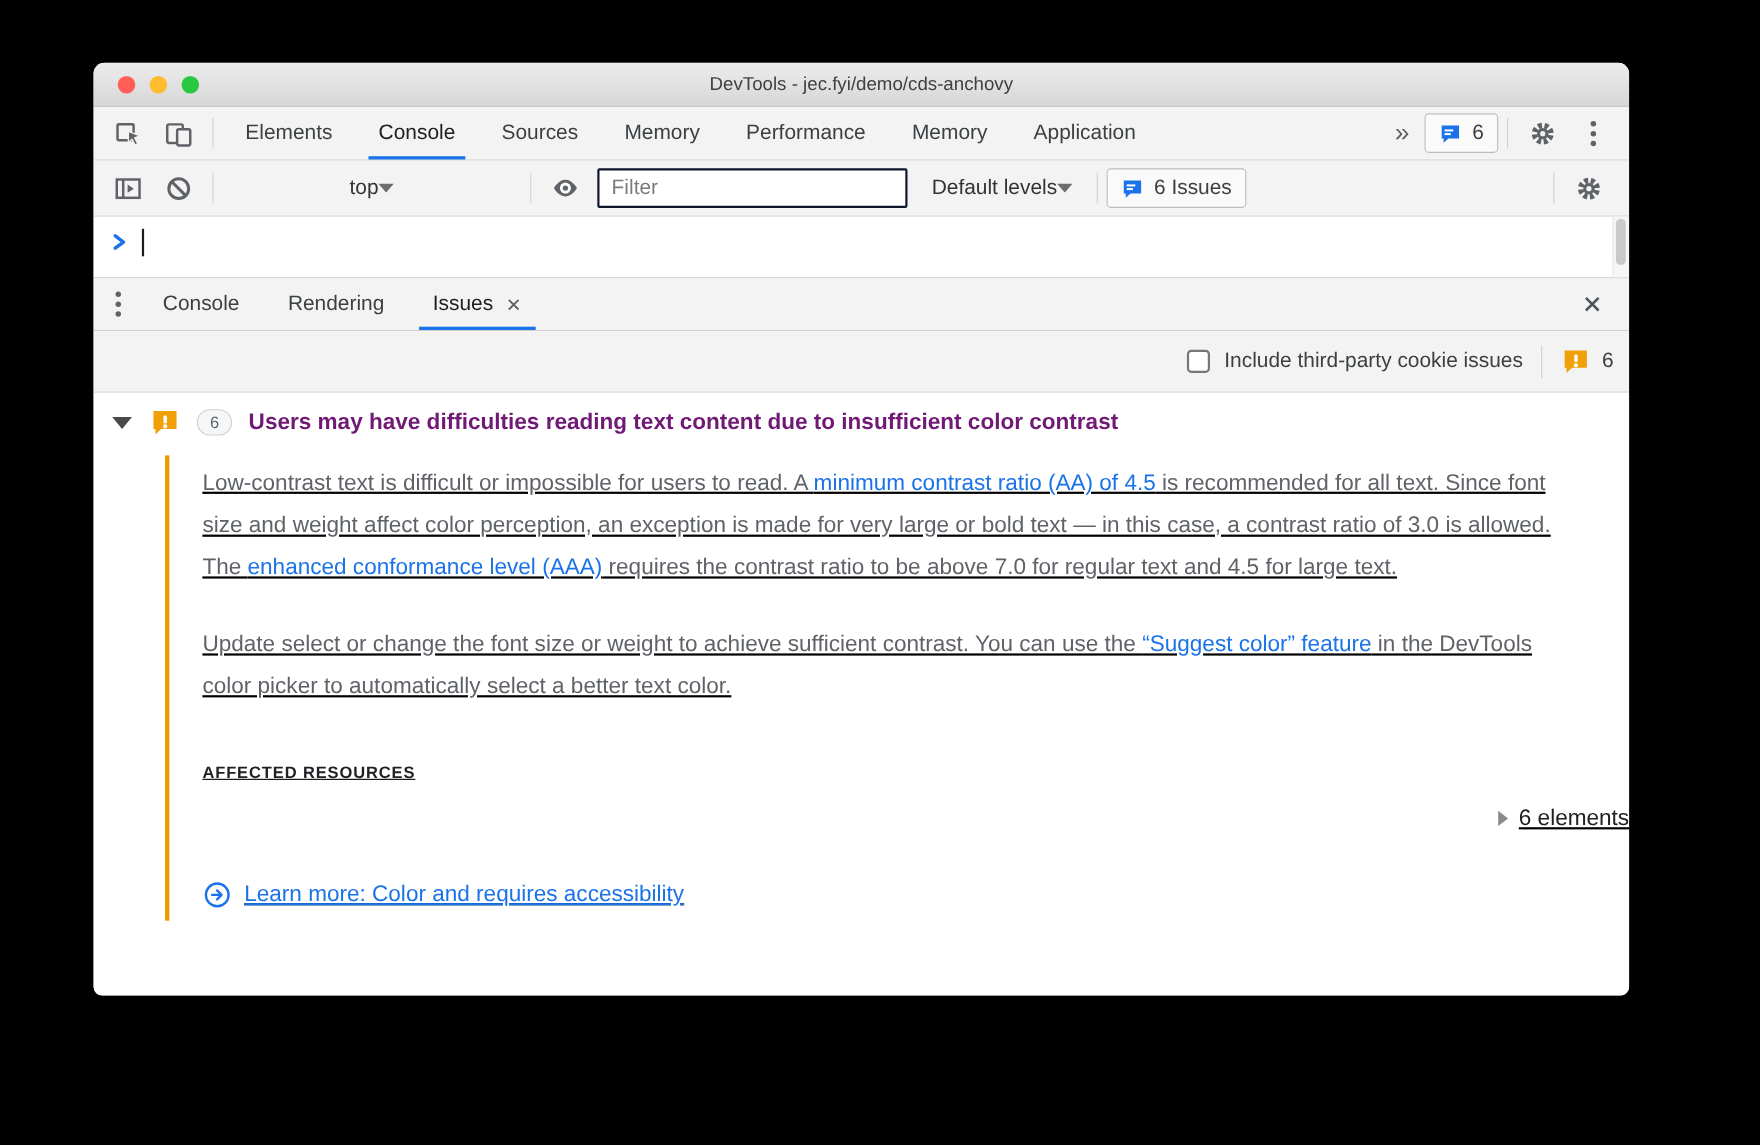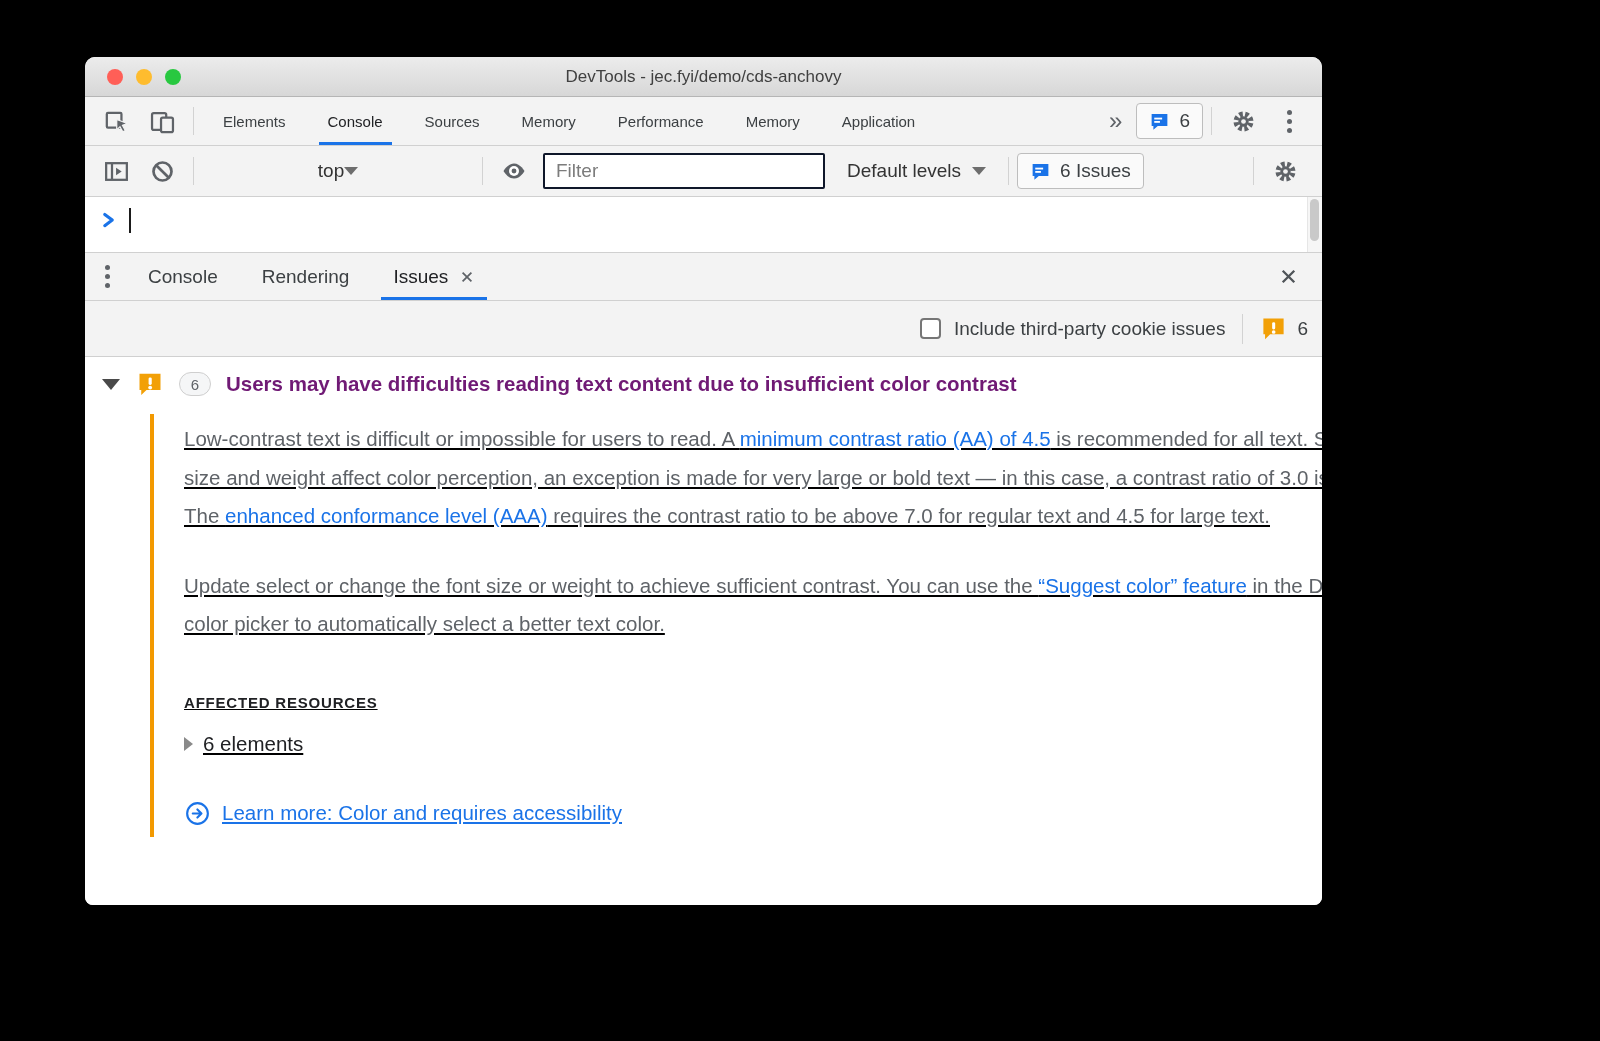--- a/index.html
+++ b/index.html
@@ -2,21 +2,21 @@
 <html><head>
 <meta charset="utf-8">
 <style>
   html,body{margin:0;padding:0;}
   body{
     width:1600px;height:1041px;background:#000;position:relative;overflow:hidden;
     font-family:"Liberation Sans","DejaVu Sans",sans-serif;
     -webkit-font-smoothing:antialiased;
   }
   .window{
-    position:absolute;left:85px;top:57px;width:1237px;height:848px;
+    position:absolute;left:85px;top:57px;width:1396px;height:848px;
     border-radius:10px 10px 8px 8px;overflow:hidden;background:#fff;
     box-shadow:0 18px 60px rgba(0,0,0,.65);
     display:flex;flex-direction:column;
   }
   
   .titlebar{
     flex:0 0 40px;box-sizing:border-box;
     background:linear-gradient(#ececec,#d7d7d7);
     border-bottom:1px solid #b5b5b5;
     display:flex;align-items:center;position:relative;
@@ -37,21 +37,21 @@
   }
   .main-toolbar{flex:0 0 49px;padding:0 10px 0 8px;}
   .console-toolbar{flex:0 0 51px;padding:0 14px 0 8px;}
   .icon-btn{
     background:none;border:none;padding:0;margin:0 5px;width:36px;height:36px;
     display:flex;align-items:center;justify-content:center;cursor:pointer;
   }
   .vdiv{width:1px;height:28px;background:#d2d2d2;margin:0 8px;flex:0 0 auto;}
   .main-tab{
     position:relative;height:100%;display:flex;align-items:center;
-    padding:0 21px;font-size:15px;color:#3c4043;cursor:pointer;
+    padding:0 21px;font-size:19px;color:#3c4043;cursor:pointer;
   }
   .main-tab.active{color:#202124;}
   .main-tab.active::after{
     content:"";position:absolute;left:12px;right:12px;bottom:0;height:3px;background:#1a73e8;
   }
   .toolbar-right{margin-left:auto;display:flex;align-items:center;}
   .overflow-chevron{font-size:24px;color:#5f6368;padding:0 14px;cursor:pointer;}
   .badge-btn{
     display:flex;align-items:center;gap:9px;height:36px;padding:0 12px;
     border:1px solid #bdbdbd;border-radius:4px;background:#fafafa;
@@ -65,21 +65,21 @@
     padding:0 12px;box-sizing:border-box;font-size:19px;color:#333;cursor:pointer;
   }
   .tri-down{width:0;height:0;border-left:7px solid transparent;border-right:7px solid transparent;border-top:8px solid #6d6d6d;}
   .filter-input{
     width:282px;height:36px;box-sizing:border-box;border:2px solid #0f172a;border-radius:2px;
     background:#fff;padding:0 11px;font-size:19px;color:#333;font-family:Liberation Sans, sans-serif;outline:none;
     margin-left:6px;
   }
   .filter-input::placeholder{color:#7c7c7c;opacity:1;}
   .levels-select{
-    display:flex;align-items:center;gap:11px;padding:0 14px;height:100%;
+    display:flex;align-items:center;padding:0 14px;height:100%;
     font-size:19px;color:#333;cursor:pointer;margin-left:8px;
   }
   
   .prompt-area{
     flex:0 0 56px;box-sizing:border-box;background:#fff;border-bottom:1px solid #d0d0d0;
     display:flex;align-items:flex-start;padding:14px 0 0 16px;position:relative;
   }
   .caret{width:2px;height:25px;background:#1b1b1b;margin-left:13px;margin-top:-3px;}
   .scroll-strip{
     position:absolute;top:0;right:0;bottom:0;width:14px;background:#f6f6f6;border-left:1px solid #e6e6e6;
@@ -118,21 +118,21 @@
     margin:16px 0 0 48px;border-left:4px solid #f29900;padding:6px 0 10px 30px;text-decoration:underline;
   }
   .para{
     margin:0;width:1238px;font-size:20.5px;line-height:38.5px;color:#5f6368;
   }
   .para + .para{margin-top:31px;}
   .link{color:#1a73e8;text-decoration:none;cursor:pointer;}
   .affected-heading{
     margin-top:50px;font-size:15px;font-weight:700;letter-spacing:.8px;color:#202124;
   }
-  .elements-row{display:flex;align-items:center;margin-top:21px;cursor:pointer;}
+  .elements-row{display:flex;align-items:center;margin-top:21px;cursor:pointer;justify-content:flex-end;}
   .tri-right{width:0;height:0;border-top:7px solid transparent;border-bottom:7px solid transparent;border-left:9px solid #8a8a8a;margin-right:10px;}
   .elements-row span{font-size:20.5px;color:#202124;}
   .learn-more{display:flex;align-items:center;gap:11px;margin-top:44px;}
   .learn-more a{font-size:20.5px;color:#1a73e8;text-decoration:underline;cursor:pointer;}
   svg{display:block;}
 </style>
 </head>
 <body>
 
 <div class="window">

